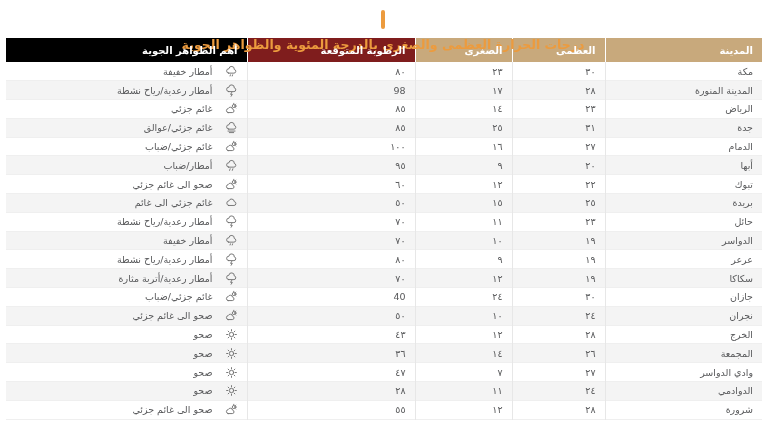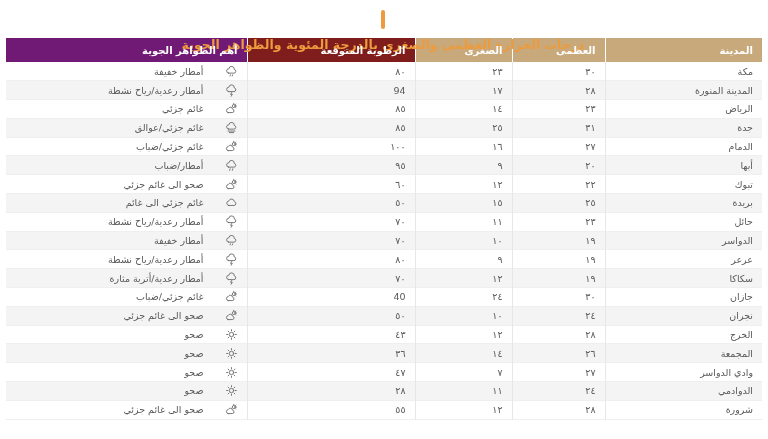--- a/index.html
+++ b/index.html
@@ -51,21 +51,21 @@
     font-size: 9.5px; color: #58595B;
     height: 18.8px; padding: 0 9px;
     text-align: right; vertical-align: middle;
     white-space: nowrap; overflow: hidden;
   }
   td:not(:last-child) { border-left: 1px solid #E7E7E7; }
   tbody tr { border-bottom: 1px solid #EFEFEF; background: #ffffff; }
   tbody tr:nth-child(even) { background: #F4F4F4; }
 
   .phen-wrap {
-    display: inline-flex; align-items: center; gap: 21px;
+    display: inline-flex; align-items: center; gap: 12px;
     vertical-align: middle;
   }
   .wicon { display: inline-flex; width: 13px; height: 13px; flex: 0 0 auto; }
   .wicon svg { width: 13px; height: 13px; stroke: #6E6E6E; fill: none;
                stroke-width: 1.7; stroke-linecap: round; stroke-linejoin: round; }
 </style>
 </head>
 <body>
 
 <div class="wrap">
@@ -82,21 +82,21 @@
         <col class="c-min">
         <col class="c-hum">
         <col class="c-phen">
     </colgroup>
     <thead>
       <tr>
         <th style="background: rgb(200, 169, 124); color: rgb(255, 255, 255);">المدينة</th>
         <th style="background: rgb(200, 169, 124); color: rgb(255, 255, 255);">العظمى</th>
         <th style="background: rgb(200, 169, 124); color: rgb(255, 255, 255); padding-left: 48px;">الصغرى</th>
         <th style="background: #7f1d1d; color: rgb(255, 255, 255);">الرطوبة المتوقعة</th>
-        <th style="background: #701a75; color: rgb(255, 255, 255);">أهم الظواهر الجوية</th>
+        <th style="background: #000000; color: rgb(255, 255, 255);">أهم الظواهر الجوية</th>
       </tr>
     </thead>
     <tbody>
     <tr>
       <td>مكة</td>
       <td>٣٠</td>
       <td>٢٣</td>
       <td>٨٠</td>
       <td>
         <span class="phen-wrap">
@@ -108,21 +108,21 @@
               </span>
           <span>أمطار خفيفة</span>
         </span>
       </td>
     </tr>
 
     <tr>
       <td>المدينة المنورة</td>
       <td>٢٨</td>
       <td>١٧</td>
-      <td>94</td>
+      <td>98</td>
       <td>
         <span class="phen-wrap">
           <span class="wicon">
                 <svg viewBox="0 0 24 24">
                   <path d="M6.8 14h9.7a3.4 3.4 0 0 0 .6-6.75A4.9 4.9 0 0 0 7.2 6a4 4 0 0 0-.4 8z"></path>
                   <path d="M12.5 15.5l-2.2 3.6h3.2l-2.2 3.6"></path>
                 </svg>
               </span>
           <span>أمطار رعدية/رياح نشطة</span>
         </span>

